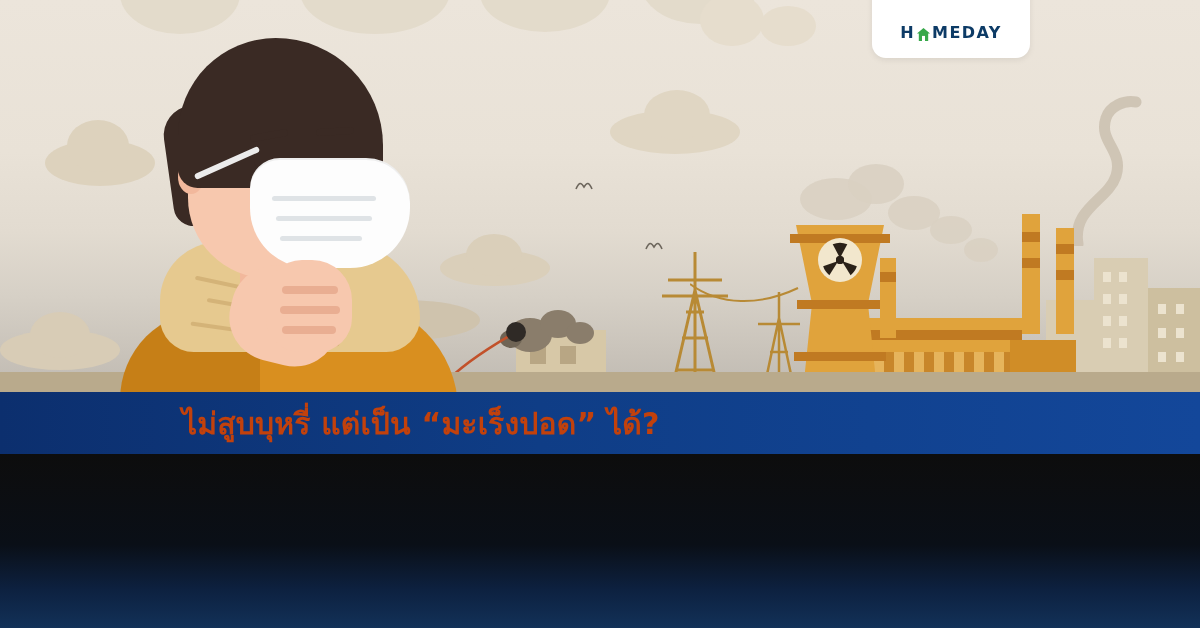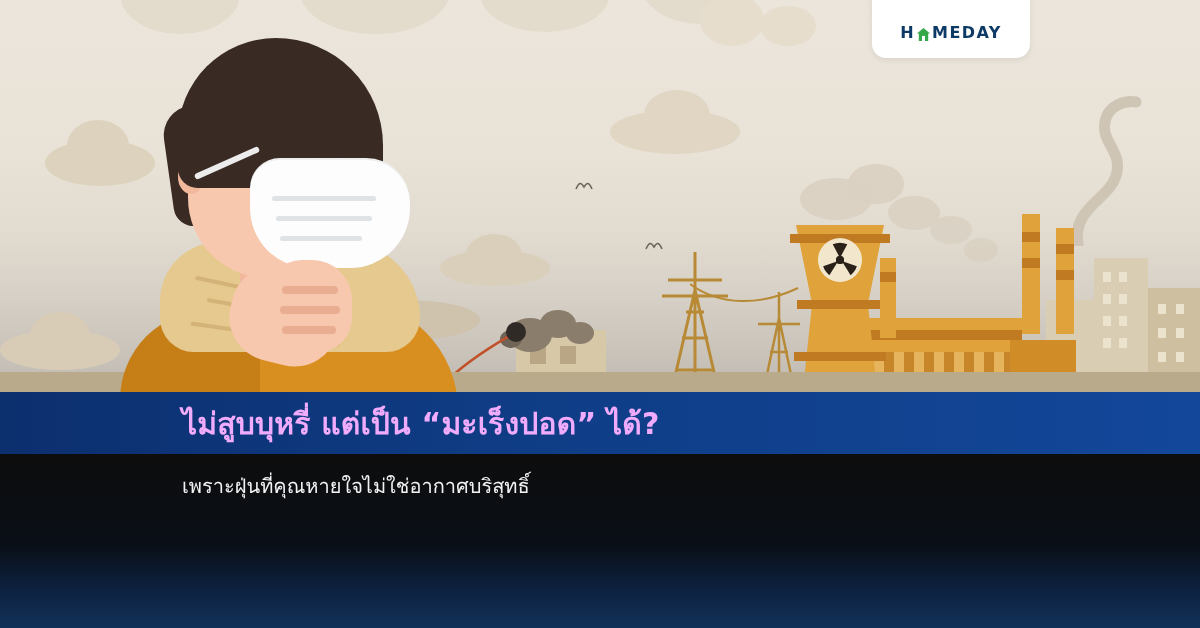--- a/index.html
+++ b/index.html
@@ -110,21 +110,21 @@
   .band-blue{
     position:absolute;left:0;top:392px;width:1200px;height:62px;
     background:linear-gradient(90deg,#0c2f6e 0%,#0f3d86 45%,#13479a 100%);
   }
   .band-dark{
     position:absolute;left:0;top:454px;width:1200px;height:174px;
     background:linear-gradient(180deg,#0d0d0d 0%,#0a0f17 52%,#0d2140 78%,#123158 100%);
   }
   .headline{
     position:absolute;left:182px;top:400px;width:900px;
-    color:#f0abfc;font-size:30px;font-weight:bold;letter-spacing:.2px;
+    color:#c2410c;font-size:30px;font-weight:bold;letter-spacing:.2px;
     white-space:nowrap;
   }
   .subline{
     position:absolute;left:182px;top:470px;width:900px;
     color:#f2f2f2;font-size:20px;white-space:nowrap;
   }
 
   
   .logo-card{
     position:absolute;left:872px;top:-18px;width:158px;height:76px;background:#ffffff;
@@ -305,21 +305,20 @@
       <i class="finger" style="left:16px;top:26px;width:56px;"></i>
       <i class="finger" style="left:14px;top:46px;width:60px;"></i>
       <i class="finger" style="left:16px;top:66px;width:54px;"></i>
     </div>
   </div>
 
   <div class="band-blue"></div>
   <div class="band-dark"></div>
 
   <div class="headline">ไม่สูบบุหรี่ แต่เป็น “มะเร็งปอด” ได้?</div>
-  <div class="subline">เพราะฝุ่นที่คุณหายใจไม่ใช่อากาศบริสุทธิ์</div>
 
   <div class="logo-card">
     <div class="logo-text">
       <span>H</span>
       <span class="logo-house">
         <svg width="15" height="15" viewBox="0 0 16 16">
           <path d="M8 1 L15 7 L13 7 L13 15 L3 15 L3 7 L1 7 Z" fill="#37a84a"></path>
           <rect x="6.4" y="9.5" width="3.2" height="5.5" fill="#ffffff"></rect>
         </svg>
       </span>

